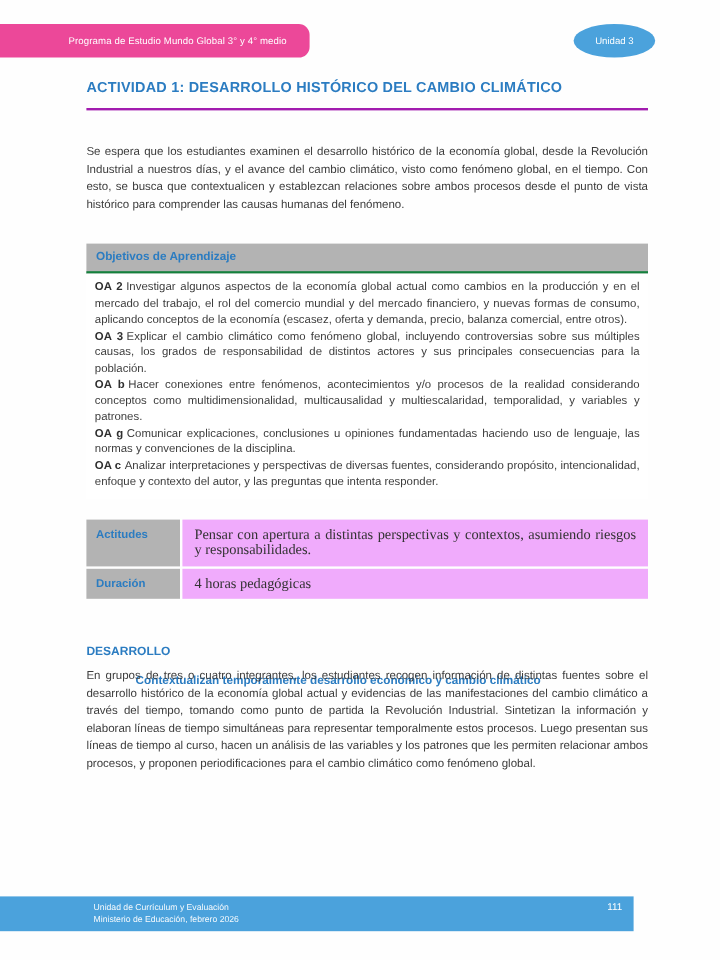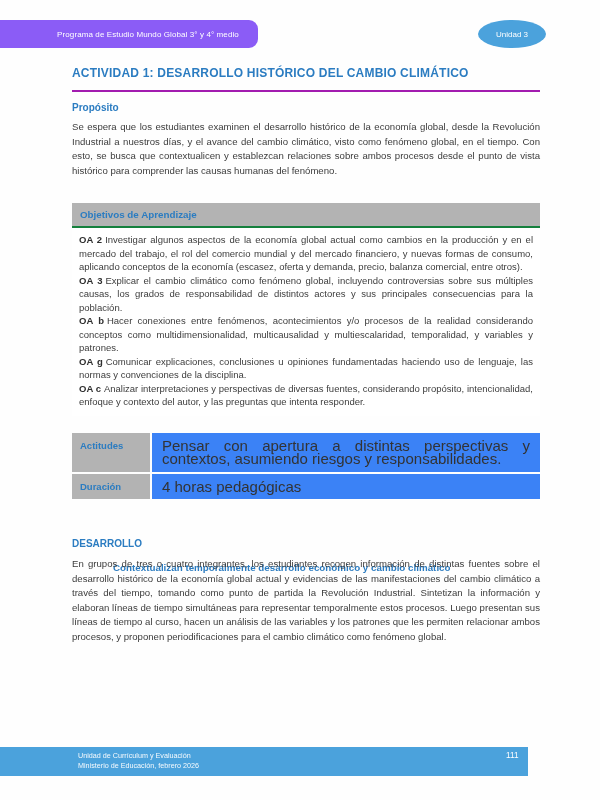--- a/index.html
+++ b/index.html
@@ -9,21 +9,21 @@
     font-family: "Liberation Sans", sans-serif;
     position: relative;
     color: #3c3c3c;
   }
   .page { position: absolute; inset: 0; width: 600px; height: 800px; overflow: hidden; background: #fefefe; }
 
   
   .header-bar {
     position: absolute; top: 20px; left: 0;
     width: 258px; height: 28px;
-    background: #8b5cf6;
+    background: #ec4899;
     border-radius: 0 9px 9px 0;
     display: flex; align-items: center; justify-content: center;
     padding-left: 38px; box-sizing: border-box;
     color: #ffffff; font-size: 8px; letter-spacing: 0.1px;
   }
   .unit-badge {
     position: absolute; top: 20px; left: 478px;
     width: 68px; height: 28px;
     background: #4ba2dc; border-radius: 50%;
     display: flex; align-items: center; justify-content: center;
@@ -63,22 +63,22 @@
 
   .kv-row { display: flex; margin-top: 17px; }
   .kv-row + .kv-row { margin-top: 2px; }
   .kv-label {
     flex: 0 0 78px; box-sizing: border-box;
     background: #b3b3b3; color: #2b7cc1; font-weight: bold; font-size: 9.5px;
     padding: 7px 8px; margin-right: 2px;
   }
   .kv-value {
     flex: 1;
-    background: #3b82f6; color: #333333; font-size: 15px; line-height: 13.5px;
-    padding: 6px 10px; text-align: justify;
+    background: #f0abfc; color: #333333; font-size: 12px; line-height: 13.5px;
+    padding: 6px 10px; text-align: justify; font-family: Liberation Serif, serif;
   }
 
   .desarrollo-h { top: 538px; }
   .desarrollo-sub {
     top: 562px; left: 113px; right: 60px; position: absolute;
     color: #2b7cc1; font-weight: bold; font-size: 9.8px;
   }
   .desarrollo-p { top: 557px; }
 
   
@@ -107,21 +107,20 @@
   <div class="header-bar">
     <span>Programa de Estudio Mundo Global 3° y 4° medio</span>
   </div>
 
   <div class="unit-badge">
     <span>Unidad 3</span>
   </div>
 
   <div class="inner abs page-title">ACTIVIDAD 1: DESARROLLO HISTÓRICO DEL CAMBIO CLIMÁTICO</div>
 
-  <div class="inner abs section-h proposito-h">Propósito</div>
   <div class="inner abs body-par proposito-p">Se espera que los estudiantes examinen el desarrollo histórico de la economía global, desde la Revolución Industrial a nuestros días, y el avance del cambio climático, visto como fenómeno global, en el tiempo. Con esto, se busca que contextualicen y establezcan relaciones sobre ambos procesos desde el punto de vista histórico para comprender las causas humanas del fenómeno.</div>
 
   <div class="inner abs obj-table">
     <div class="obj-header">Objetivos de Aprendizaje</div>
     <div class="obj-body">
       <p class="oa"><b>OA 2</b><span>Investigar algunos aspectos de la economía global actual como cambios en la producción y en el mercado del trabajo, el rol del comercio mundial y del mercado financiero, y nuevas formas de consumo, aplicando conceptos de la economía (escasez, oferta y demanda, precio, balanza comercial, entre otros).</span></p>
       <p class="oa"><b>OA 3</b><span>Explicar el cambio climático como fenómeno global, incluyendo controversias sobre sus múltiples causas, los grados de responsabilidad de distintos actores y sus principales consecuencias para la población.</span></p>
       <p class="oa"><b>OA b</b><span>Hacer conexiones entre fenómenos, acontecimientos y/o procesos de la realidad considerando conceptos como multidimensionalidad, multicausalidad y multiescalaridad, temporalidad, y variables y patrones.</span></p>
       <p class="oa"><b>OA g</b><span>Comunicar explicaciones, conclusiones u opiniones fundamentadas haciendo uso de lenguaje, las normas y convenciones de la disciplina.</span></p>
       <p class="oa"><b>OA c</b><span>Analizar interpretaciones y perspectivas de diversas fuentes, considerando propósito, intencionalidad, enfoque y contexto del autor, y las preguntas que intenta responder.</span></p>

